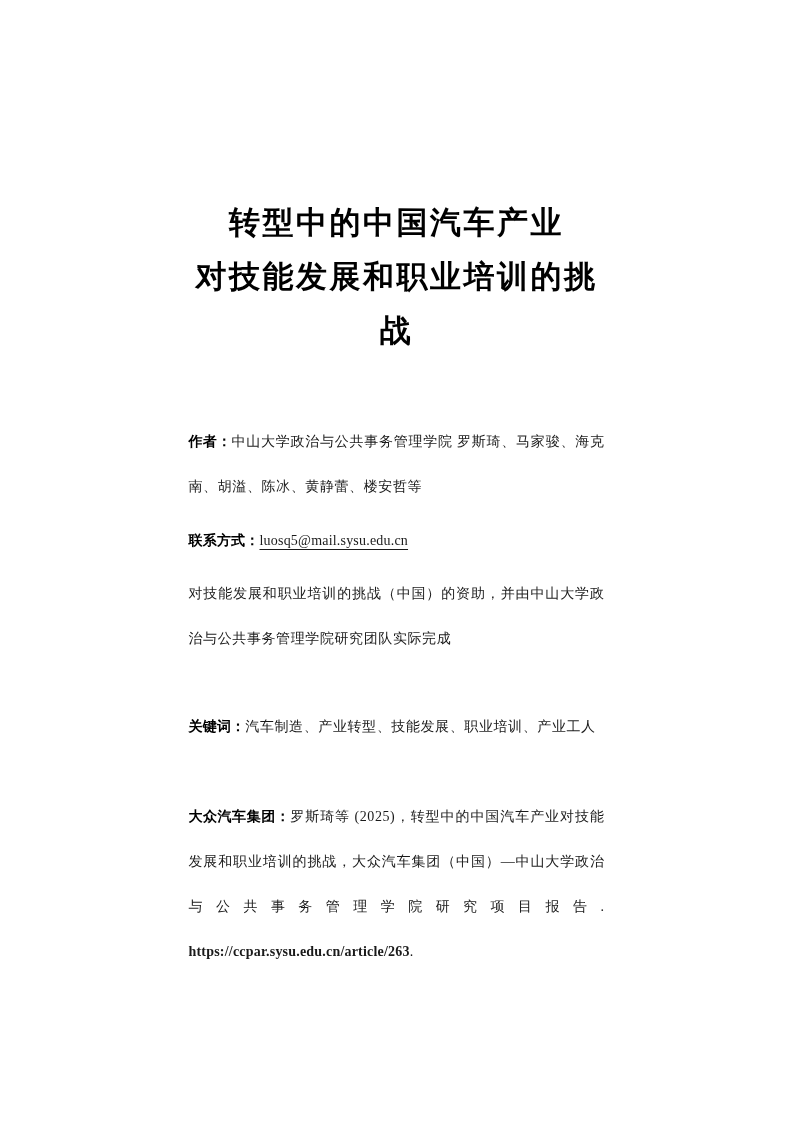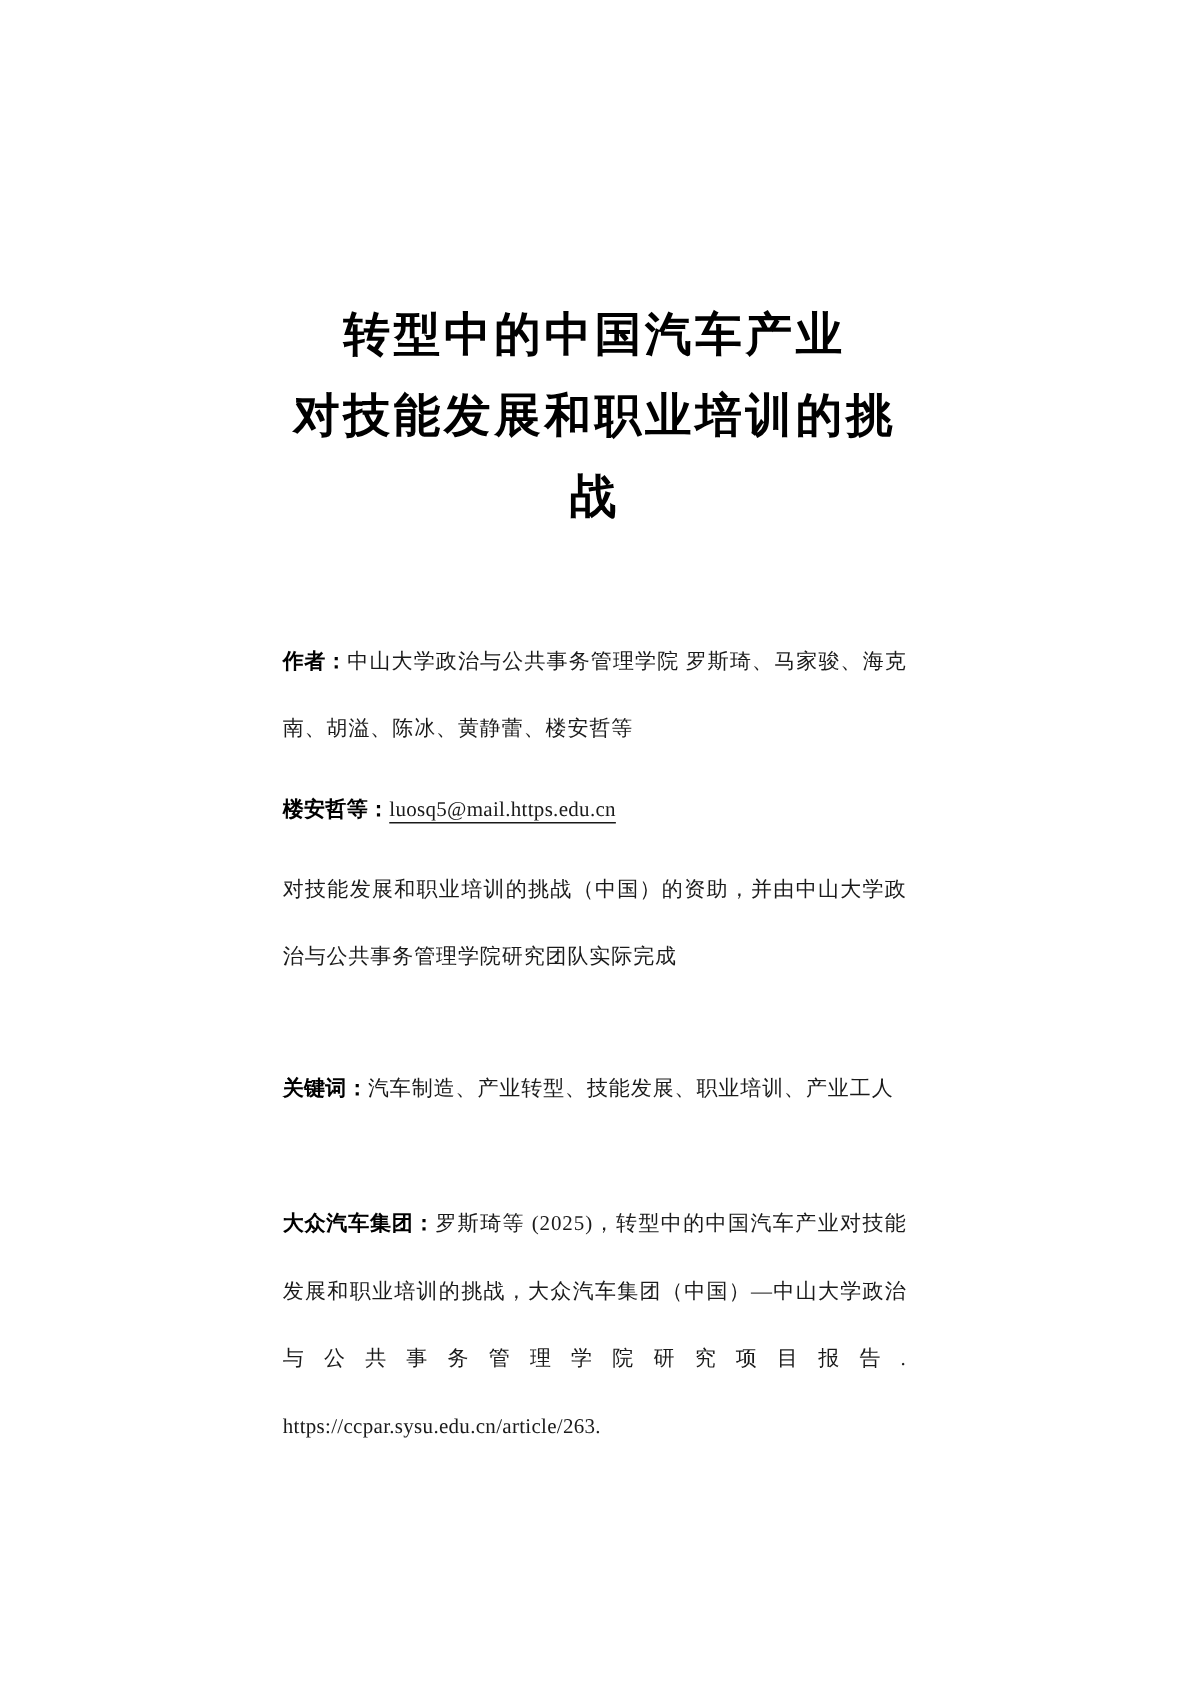--- a/index.html
+++ b/index.html
@@ -46,38 +46,38 @@
   .para.contact  { margin-bottom: 8px; }
   .para.funding  { margin-bottom: 43px; }
   .para.keywords { margin-bottom: 45px; font-family: Liberation Serif, serif; }
   .para.citation { margin-bottom: 0; }
   a.email-link {
     color: #1a1a1a;
     text-decoration: underline;
     text-underline-offset: 4px;
     letter-spacing: 0.2px;
   }
-  .url-text { letter-spacing: 0.2px; }
+  .url-text { letter-spacing: 0.2px; font-weight: bold; }
 </style>
 </head>
 <body>
 
 <div class="page">
 
   <h1 class="doc-title">
     <span>转型中的中国汽车产业</span><br>
     <span>对技能发展和职业培训的挑战</span>
   </h1>
 
   <p class="para authors">
     <strong>作者：</strong><span>中山大学政治与公共事务管理学院 罗斯琦、马家骏、海克南、胡溢、陈冰、黄静蕾、楼安哲等</span>
   </p>
 
   <p class="para contact">
-    <strong>楼安哲等：</strong><a href="#" class="email-link">luosq5@mail.https.edu.cn</a>
+    <strong>联系方式：</strong><a href="#" class="email-link">luosq5@mail.sysu.edu.cn</a>
   </p>
 
   <p class="para funding">
     <span>对技能发展和职业培训的挑战（中国）的资助，并由中山大学政治与公共事务管理学院研究团队实际完成</span>
   </p>
 
   <p class="para keywords">
     <strong>关键词：</strong><span>汽车制造、产业转型、技能发展、职业培训、产业工人</span>
   </p>
 

